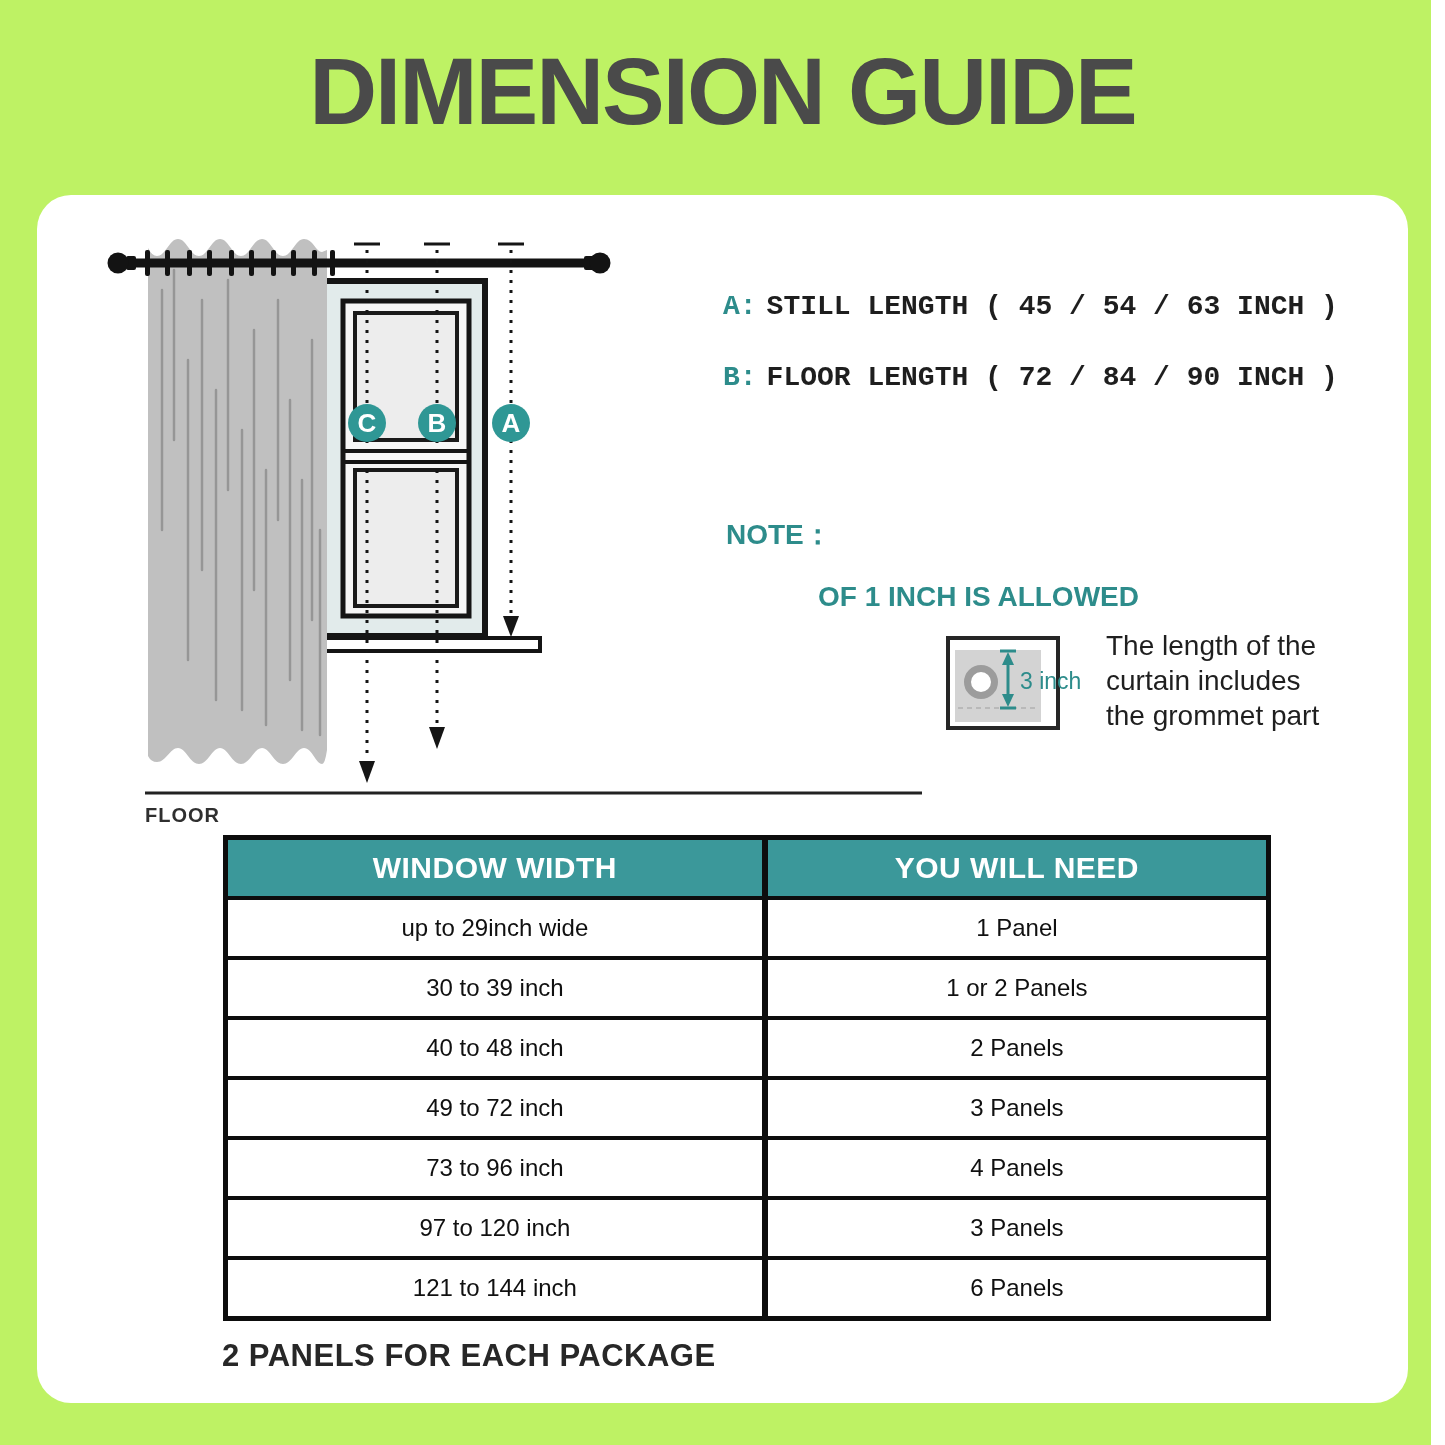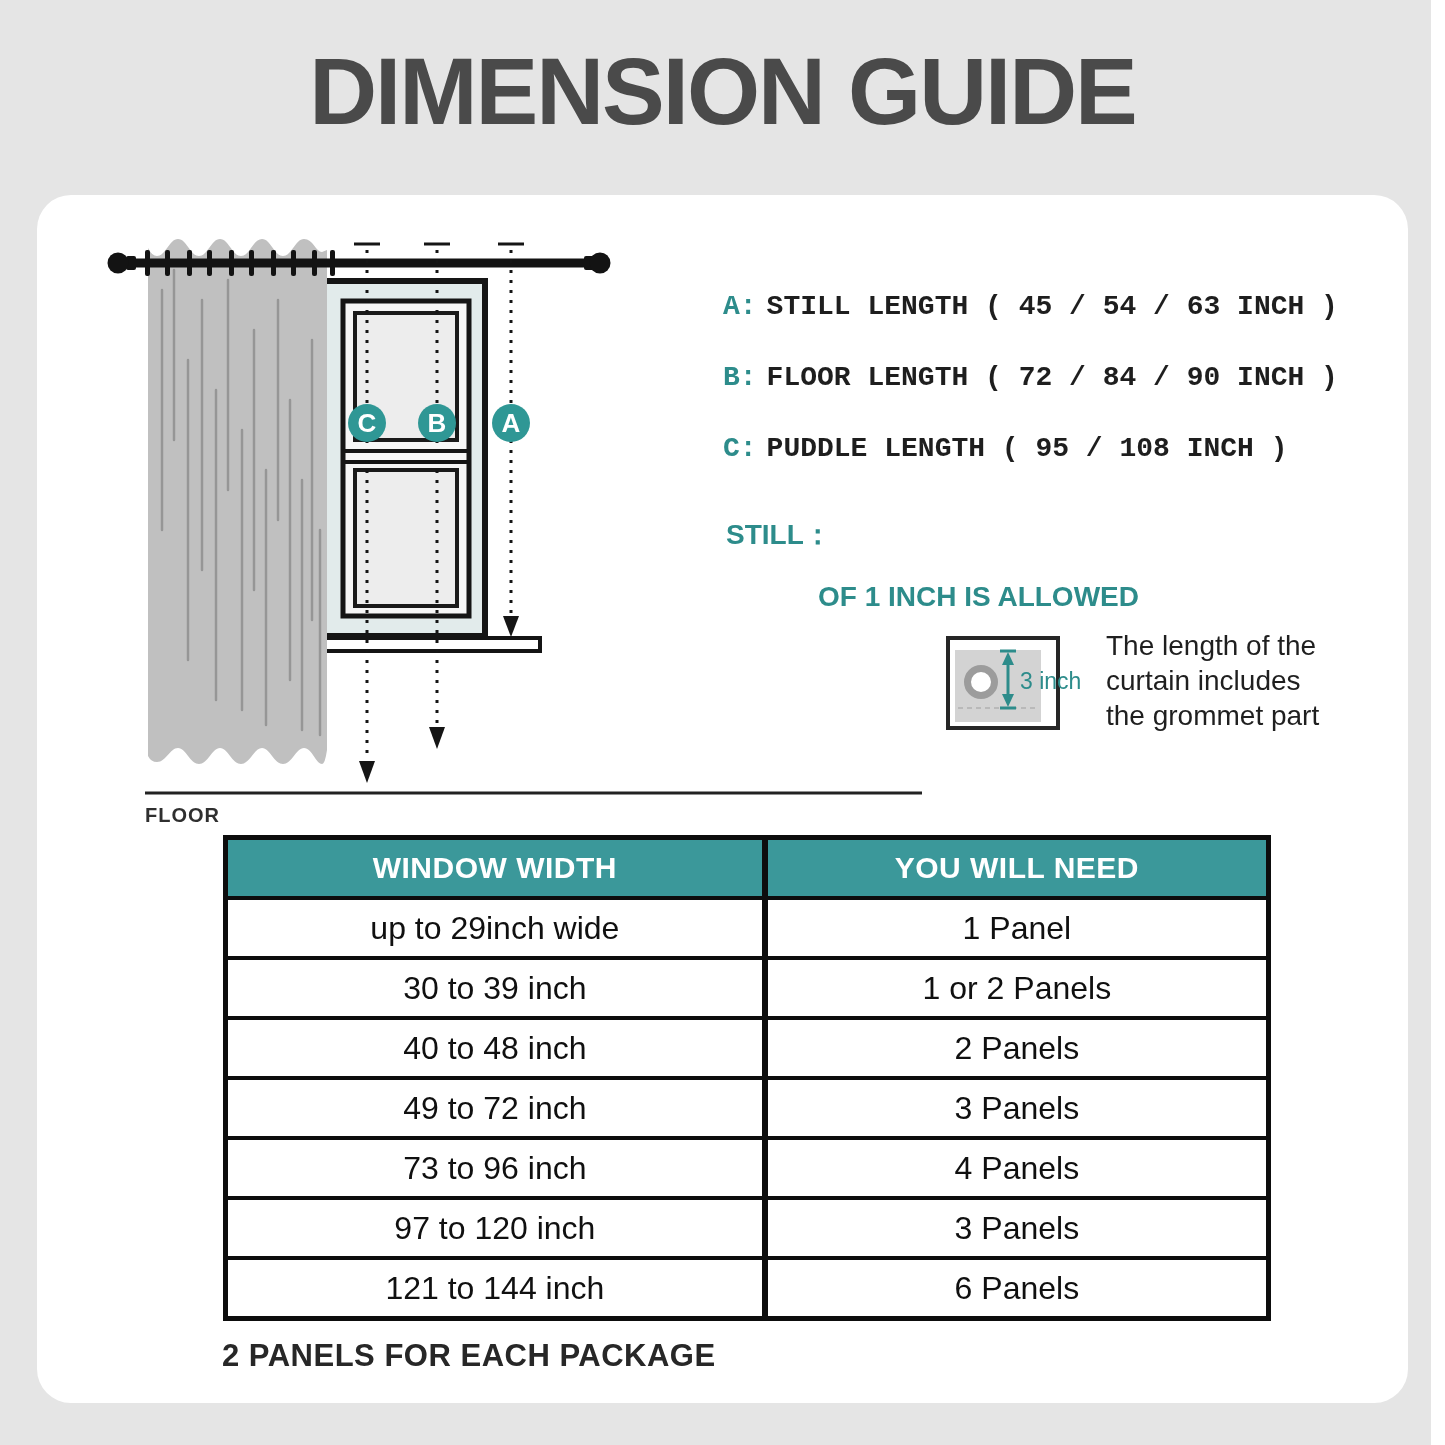--- a/index.html
+++ b/index.html
@@ -1,19 +1,19 @@
 <!DOCTYPE html>
 <html><head>
 <meta charset="utf-8">
 <style>
   html,body{margin:0;padding:0;}
   #page{
     position:relative;
     width:1431px;height:1445px;
-    background:#e5e5e5;
+    background:#bef264;
     overflow:hidden;
     font-family:"Liberation Sans", sans-serif;
   }
   .title{
     position:absolute;left:0;top:38px;width:1445px;
     text-align:center;
     font-size:94px;font-weight:bold;letter-spacing:-2px;
     color:#4a4a4a;
   }
   .card{
@@ -37,21 +37,21 @@
     border-collapse:collapse;
     border:5px solid #0d0d0d;
     background:#ffffff;
   }
   table.panels th{
     height:54px;background:#3b989a;color:#ffffff;
     font-size:30px;font-weight:bold;letter-spacing:0.5px;
     border:4px solid #0d0d0d;text-align:center;
   }
   table.panels td{
-    height:54px;font-size:32px;color:#101010;
+    height:54px;font-size:24px;color:#101010;
     border:4px solid #0d0d0d;text-align:center;
   }
   table.panels th:first-child, table.panels td:first-child{border-right:6px solid #0d0d0d;width:51.7%;}
   .footer-note{
     position:absolute;left:222px;top:1338px;
     font-size:31px;font-weight:bold;color:#272727;letter-spacing:0.5px;
   }
 </style>
 </head>
 <body>
@@ -153,28 +153,25 @@
     <text x="45" y="592" font-size="20" font-weight="bold" letter-spacing="1" fill="#2f2f2f">FLOOR</text>
   </svg>
 
   <div class="specs">
     <div class="spec-line">
       <span class="spec-prefix">A:</span><span>STILL LENGTH ( 45 / 54 / 63 INCH )</span>
     </div>
     <div class="spec-line">
       <span class="spec-prefix">B:</span><span>FLOOR LENGTH ( 72 / 84 / 90 INCH )</span>
     </div>
-    <div class="spec-line">
-      <span class="spec-prefix">C:</span><span>PUDDLE LENGTH ( 95 / 108 INCH )</span>
-    </div>
   </div>
 
   <div class="note">
     <div class="note-l1">
-      <span class="note-label">STILL：</span>
+      <span class="note-label">NOTE：</span>
     </div>
     <div class="note-l2">OF 1 INCH IS ALLOWED</div>
   </div>
 
   <svg id="grommet-svg" width="200" height="96" viewBox="0 0 200 96">
     <rect x="2" y="2" width="110" height="90" fill="#ffffff" stroke="#262626" stroke-width="4"></rect>
     <rect x="9" y="14" width="86" height="72" fill="#d3d3d3"></rect>
     <line x1="12" y1="72" x2="92" y2="72" stroke="#b9b9b9" stroke-width="2" stroke-dasharray="5 4"></line>
     <circle cx="35" cy="46" r="13.5" fill="#ffffff" stroke="#9c9c9c" stroke-width="7"></circle>
     <g stroke="#2d8c8b" stroke-width="3" fill="#2d8c8b">

